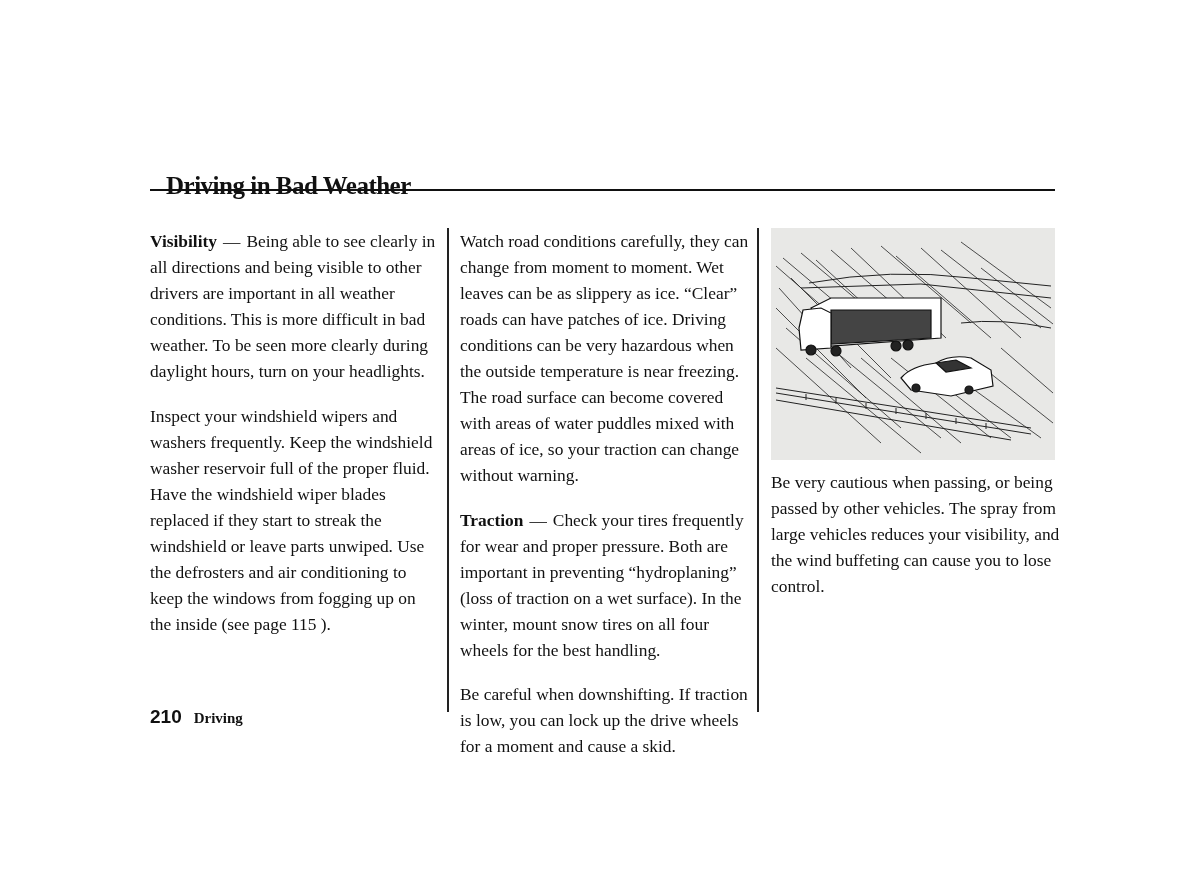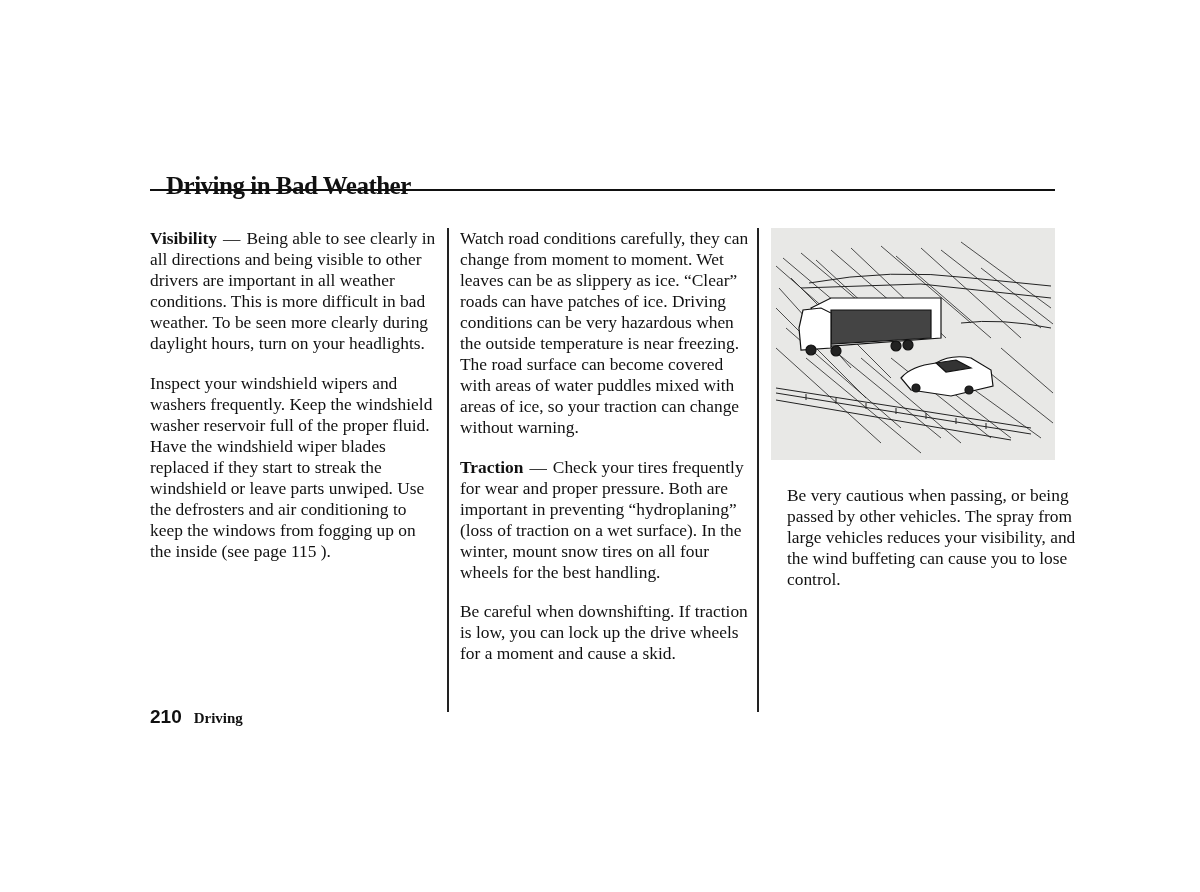--- a/index.html
+++ b/index.html
@@ -1,33 +1,33 @@
 <!DOCTYPE html>
 <html><head>
 <meta charset="utf-8">
 <style>
   html, body { margin: 0; padding: 0; background: #ffffff; }
   body { width: 1200px; height: 892px; position: relative; overflow: hidden;
          font-family: "Liberation Serif", "DejaVu Serif", serif; color: #111; }
   .title { position: absolute; left: 150px; top: 154px; font-size: 25px; font-weight: bold;
            letter-spacing: -0.5px; margin: 16px; line-height: 32px; }
   .title-rule { position: absolute; left: 150px; top: 189px; width: 905px; height: 2px; background: #111; }
-  .col { position: absolute; top: 228px; font-size: 17.4px; line-height: 21px; }
+  .col { position: absolute; top: 228px; font-size: 17.4px; line-height: 26px; }
   .col p { margin: 0 0 18.6px 0; }
   .col1 { left: 150px; width: 290px; }
   .col2 { left: 460px; width: 292px; }
   .col3 { left: 771px; width: 290px; }
   .lead { font-weight: bold; }
   .dash { margin: 0 6px; }
   .vrule { position: absolute; top: 228px; width: 1.5px; height: 484px; background: #222; }
   .vr1 { left: 447px; }
   .vr2 { left: 757px; }
   .figure { position: absolute; left: 771px; top: 228px; width: 284px; height: 232px; background: #e8e8e6; }
   .figure svg { width: 100%; height: 100%; display: block; }
-  .col3 .caption { position: absolute; top: 241px; left: 0; width: 290px; margin: 16px; }
+  .col3 .caption { position: absolute; top: 241px; left: 0; width: 290px; margin: 0; }
   .footer { position: absolute; left: 150px; top: 706px; }
   .page-num { font-family: "Liberation Sans", "DejaVu Sans", sans-serif; font-weight: bold; font-size: 19px; }
   .section { font-weight: bold; font-size: 15px; margin-left: 12px; }
 </style>
 </head>
 <body>
 
 <h1 class="title">Driving in Bad Weather</h1>
 <div class="title-rule"></div>
 

